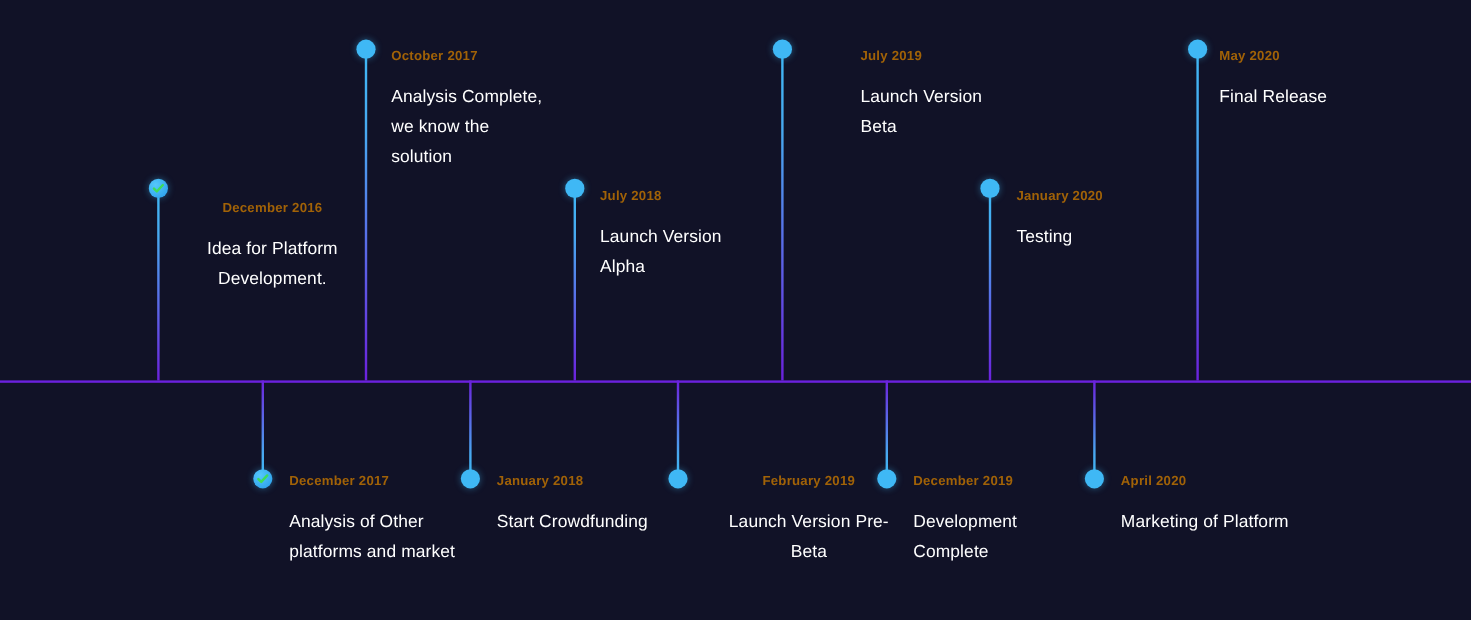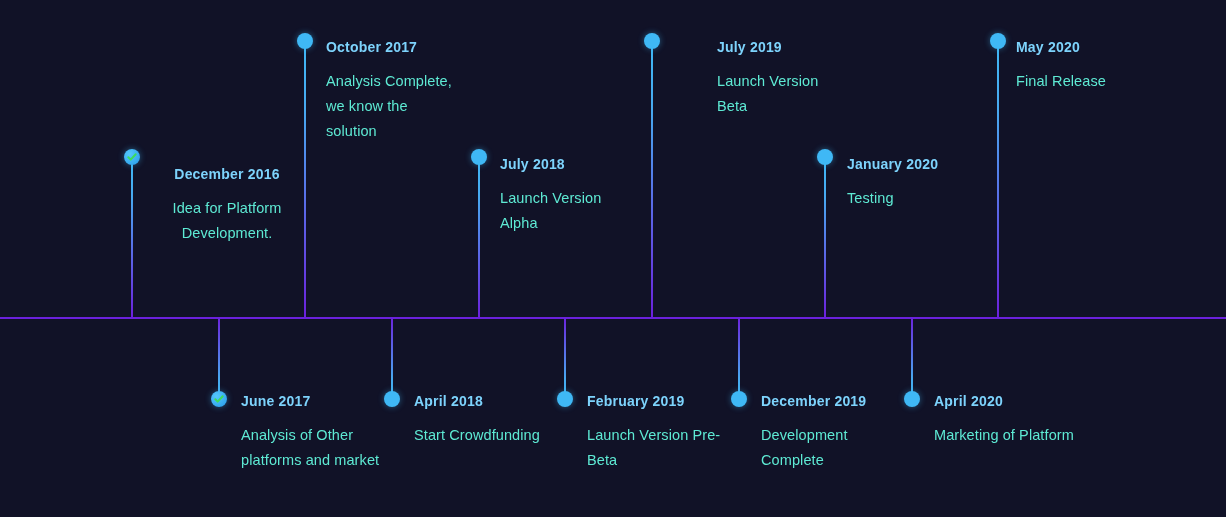--- a/index.html
+++ b/index.html
@@ -66,32 +66,32 @@
     width: 16px;
     height: 16px;
   }
 
   
   .entry {
     position: absolute;
     box-sizing: border-box;
   }
   .entry-date {
-    font-size: 14px;
+    font-size: 11px;
     font-weight: 700;
-    color: #7dd3fc;
+    color: #a16207;
     letter-spacing: 0.2px;
     line-height: 18px;
     white-space: nowrap;
   }
   .entry-desc {
     margin-top: 13px;
     font-size: 14.5px;
     font-weight: 400;
-    color: #5eead4;
+    color: #ffffff;
     line-height: 25px;
     letter-spacing: 0.1px;
   }
 </style>
 </head>
 <body>
 
 <div id="timeline-canvas">
 
   <div class="axis-line" style="top: 317px;"></div>
@@ -117,38 +117,38 @@
   </div>
       <div class="stem down" style="left: 218px; top: 317px; height: 82px;"></div>
       <div class="dot done" style="left: 211px; top: 391px;">
         <span class="check-icon">
           <svg viewBox="0 0 16 16" xmlns="http://www.w3.org/2000/svg">
             <path d="M4.3 8.2 L6.7 10.6 L11.7 5.2" fill="none" stroke="#3ddc5a" stroke-width="2" stroke-linecap="round" stroke-linejoin="round"></path>
           </svg>
         </span>
       </div>
       <div class="entry" style="left: 241px; top: 392px; width: 156px;">
-    <div class="entry-date">June 2017</div>
+    <div class="entry-date">December 2017</div>
     <div class="entry-desc">Analysis of Other platforms and market</div>
   </div>
       <div class="stem down" style="left: 391px; top: 317px; height: 82px;"></div>
       <div class="dot" style="left: 384px; top: 391px;"></div>
       <div class="entry" style="left: 414px; top: 392px; width: 150px;">
-    <div class="entry-date">April 2018</div>
+    <div class="entry-date">January 2018</div>
     <div class="entry-desc">Start Crowdfunding</div>
   </div>
       <div class="stem up" style="left: 478px; top: 157px; height: 160px;"></div>
       <div class="dot" style="left: 471px; top: 149px;"></div>
       <div class="entry" style="left: 500px; top: 155px; width: 120px;">
     <div class="entry-date">July 2018</div>
     <div class="entry-desc">Launch Version Alpha</div>
   </div>
       <div class="stem down" style="left: 564px; top: 317px; height: 82px;"></div>
       <div class="dot" style="left: 557px; top: 391px;"></div>
-      <div class="entry" style="left: 587px; top: 392px; width: 140px;">
+      <div class="entry" style="left: 604px; top: 392px; width: 140px; text-align: center;">
     <div class="entry-date">February 2019</div>
     <div class="entry-desc">Launch Version Pre-Beta</div>
   </div>
       <div class="stem up" style="left: 651px; top: 41px; height: 276px;"></div>
       <div class="dot" style="left: 644px; top: 33px;"></div>
       <div class="entry" style="left: 673px; top: 38px; width: 120px; margin-left: 44px;">
     <div class="entry-date">July 2019</div>
     <div class="entry-desc">Launch Version Beta</div>
   </div>
       <div class="stem down" style="left: 738px; top: 317px; height: 82px;"></div>

